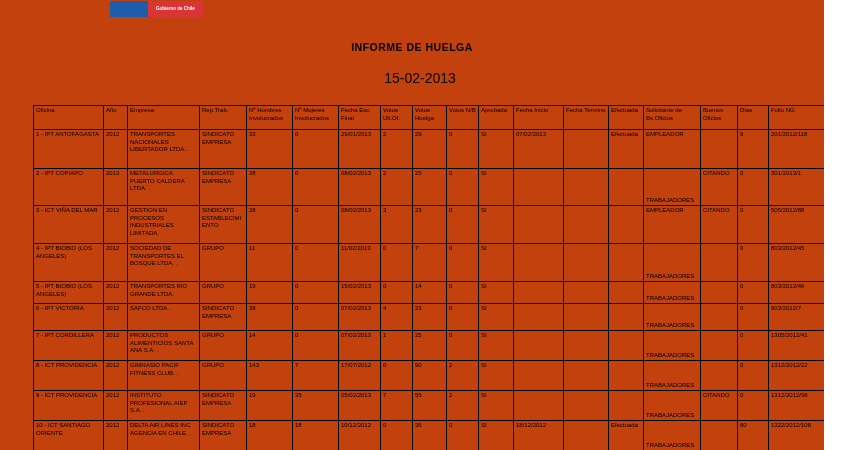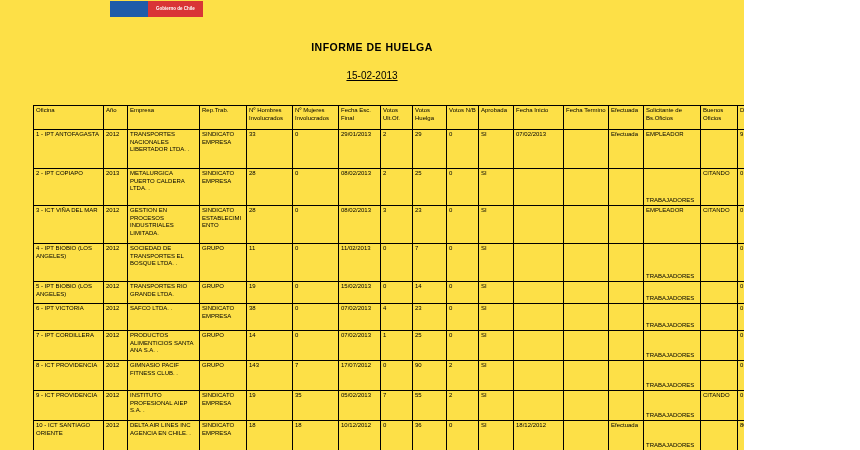--- a/index.html
+++ b/index.html
@@ -1,21 +1,21 @@
 <!DOCTYPE html>
 <html><head>
 <meta charset="utf-8">
 <style>
   * { margin: 0; padding: 0; box-sizing: border-box; }
   html, body { background: #ffffff; }
   #page {
     position: relative;
-    width: 744px;
+    width: 824px;
     height: 450px;
-    background: #fde047;
+    background: #c2410c;
     overflow: hidden;
     font-family: "Liberation Sans", "DejaVu Sans", sans-serif;
     color: #000000;
     padding-left: 28px;
   }
   
   #logo {
     position: absolute;
     left: 110px;
     top: 1px;
@@ -45,25 +45,24 @@
     left: 0;
     width: 100%;
     text-align: center;
     font-size: 10.5px;
     font-weight: bold;
     letter-spacing: 0.5px;
   }
   .doc-date {
     position: absolute;
     top: 70px;
-    left: 0;
+    left: 8px;
     width: 100%;
     text-align: center;
-    font-size: 10px;
-    text-decoration: underline;
+    font-size: 14px;
   }
   
   #report-table {
     position: absolute;
     left: 33px;
     top: 105px;
     width: 824px;
     border-collapse: collapse;
     table-layout: fixed;
   }

